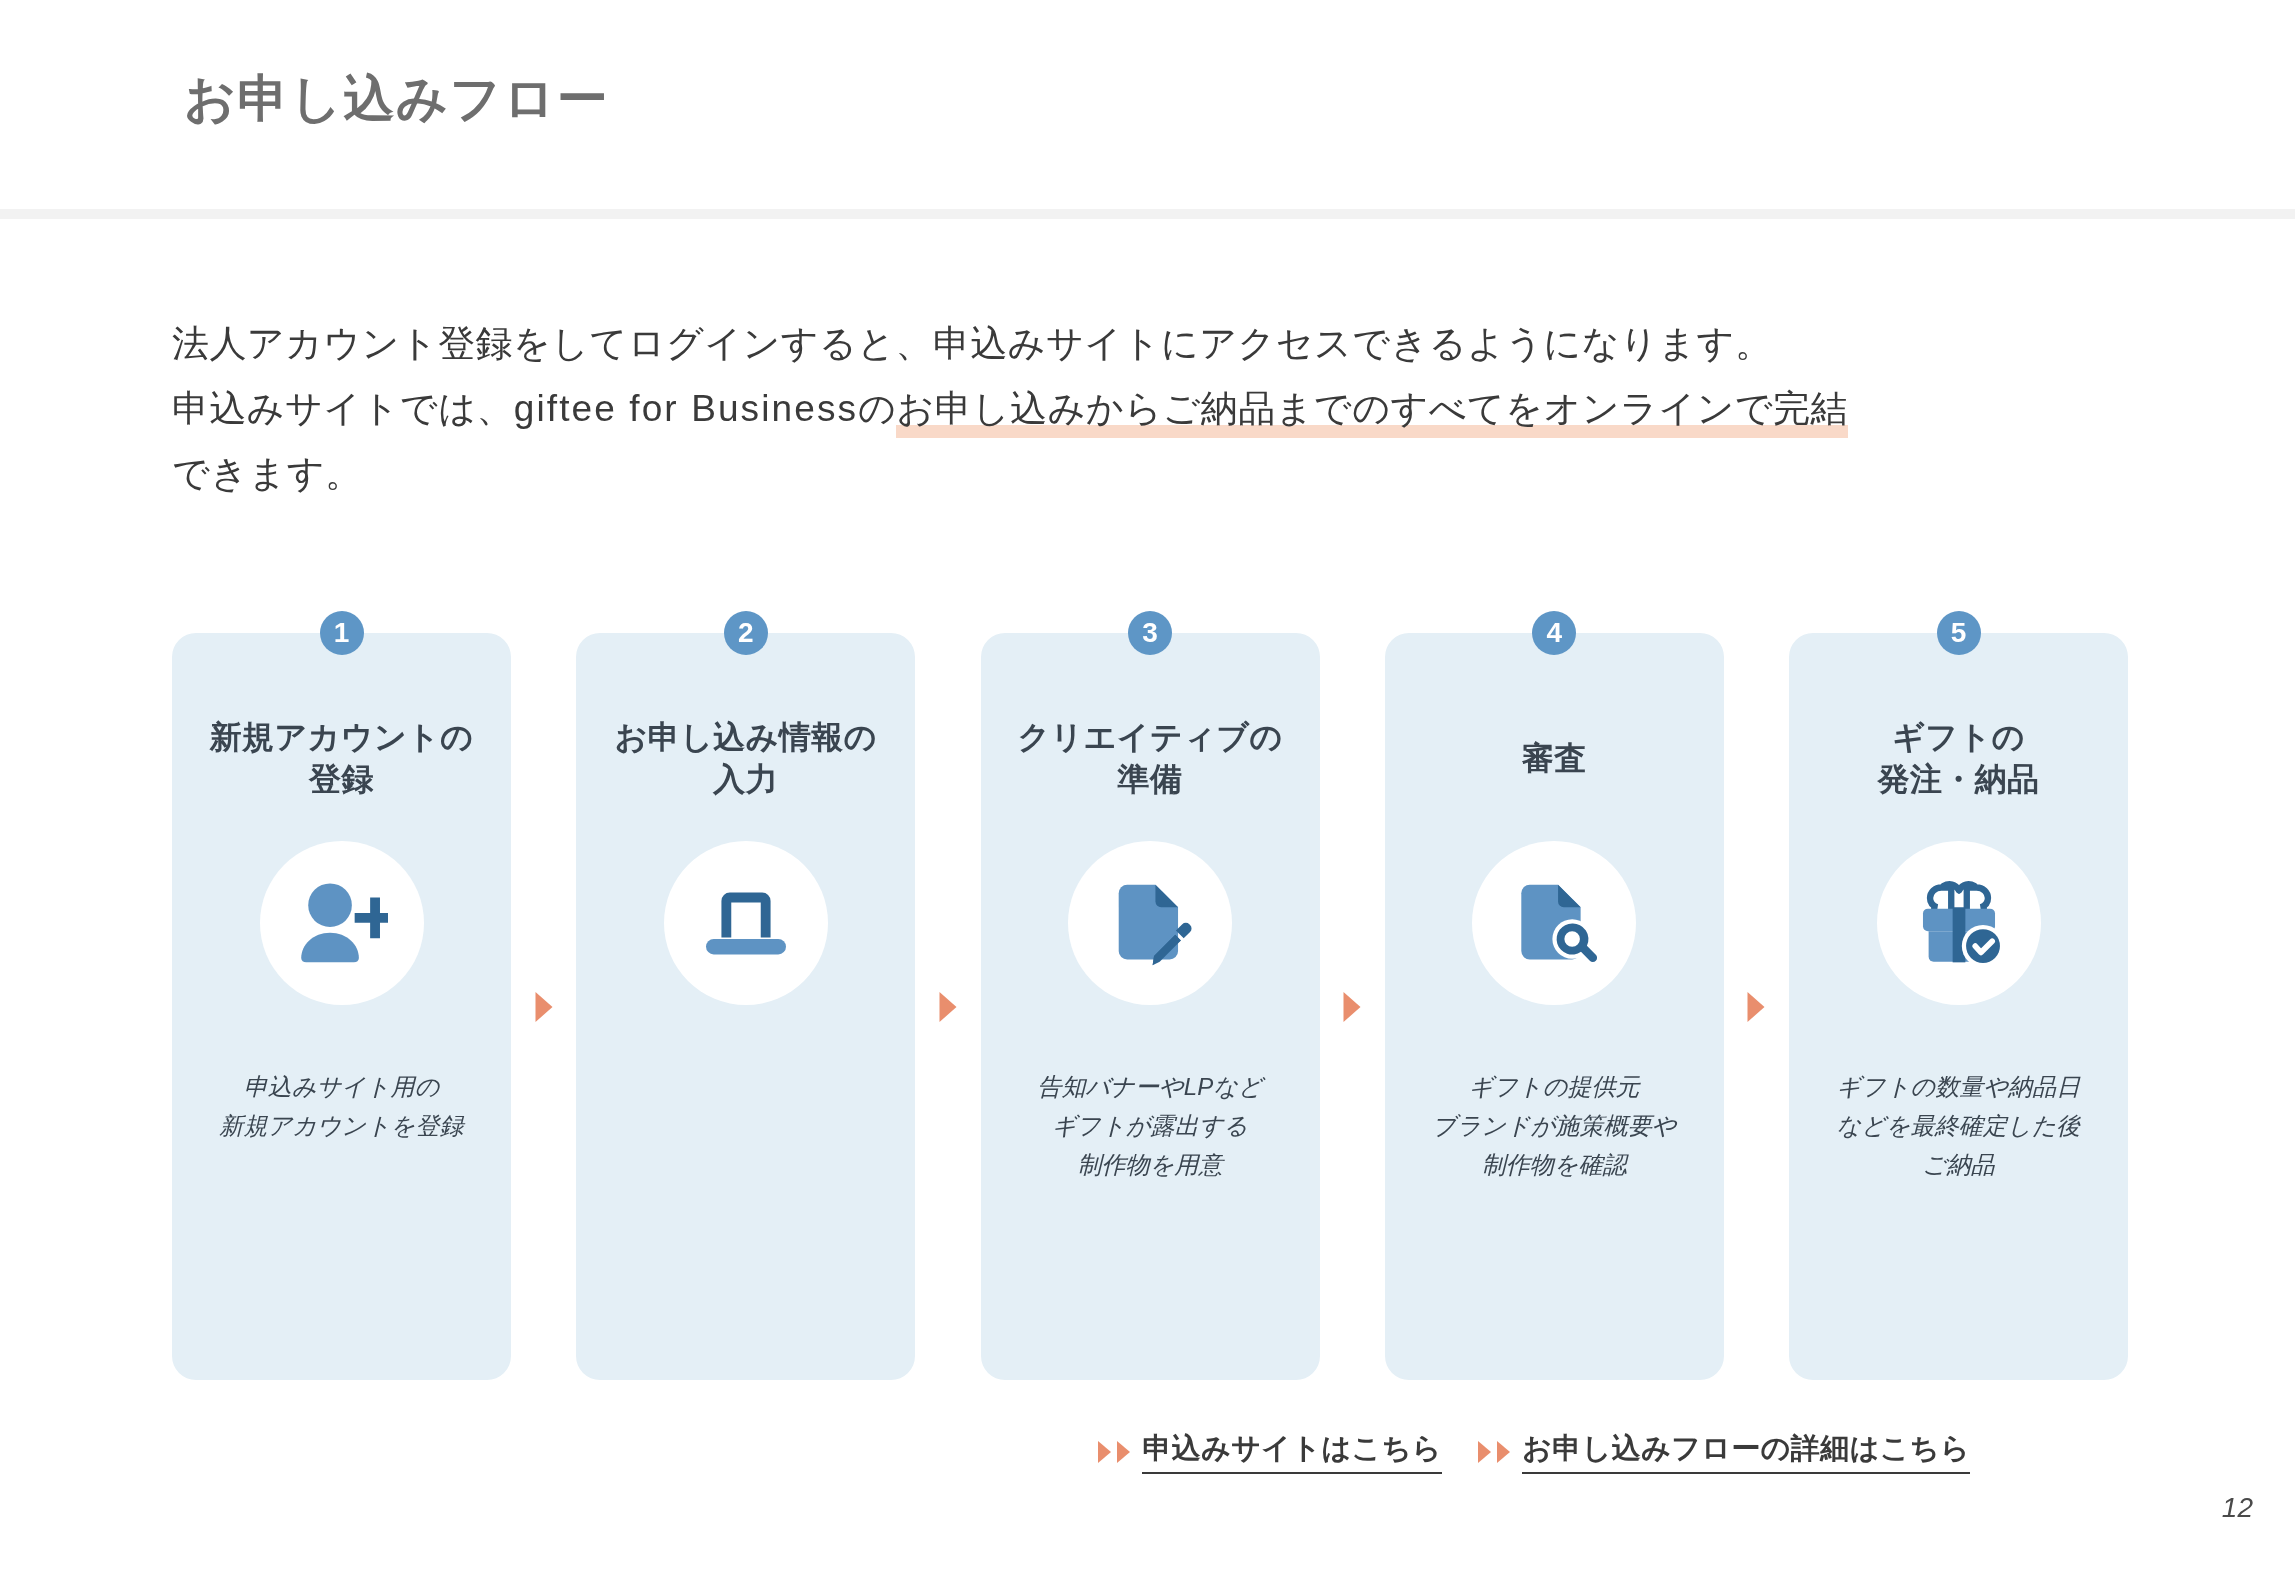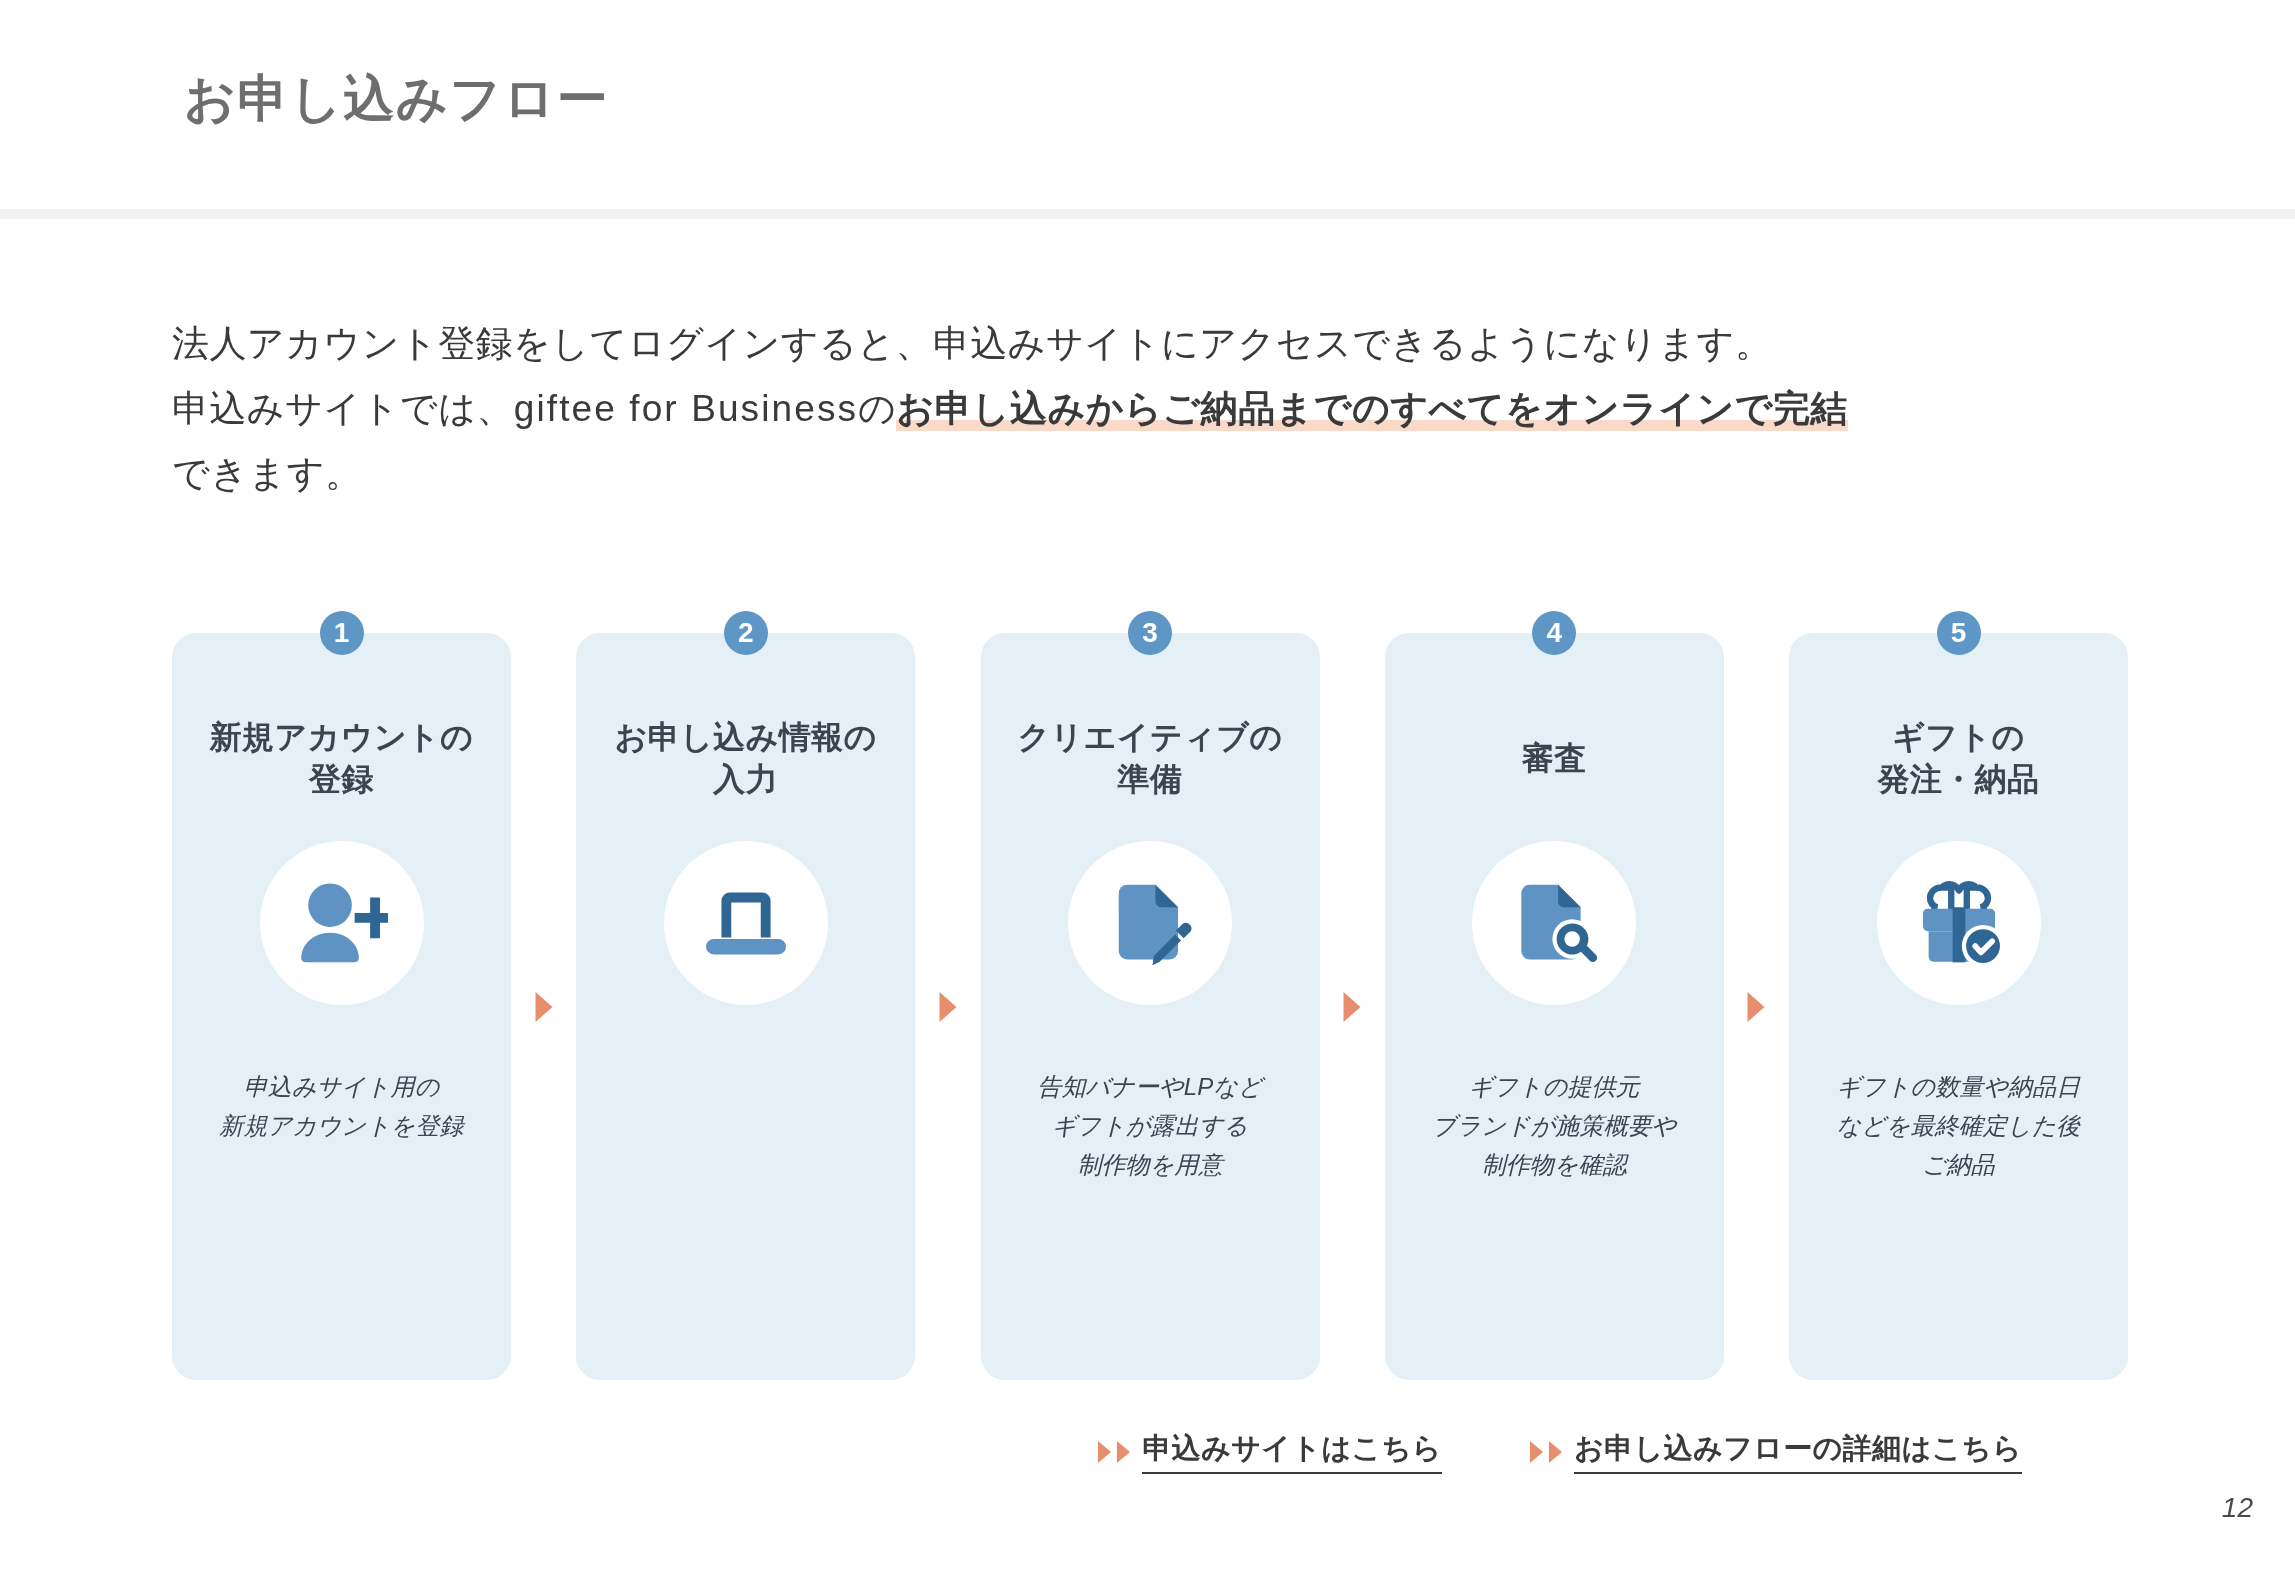--- a/index.html
+++ b/index.html
@@ -52,23 +52,23 @@
     font-size: 37px;
     line-height: 65px;
     color: #3a3a3a;
     letter-spacing: 0.4px;
   }
   .lead .latin {
     font-family: Liberation Sans, sans-serif;
     letter-spacing: 2.1px;
   }
   .lead .hl {
-    font-weight: 700;
+    font-weight: 400;
     background: linear-gradient(to top, #f9d9c8 0%, #f9d9c8 26%, rgba(249,217,200,0) 26%);
-    padding-bottom: 2px;
+    padding-bottom: 9px;
     text-align: right;
   }
 
   
   .flow {
     position: absolute;
     left: 172px;
     top: 611px;
     width: 1956px;
     height: 770px;
@@ -167,21 +167,21 @@
 
   
   .links {
     position: absolute;
     left: 1098px;
     top: 1427px;
     width: 1031px;
     height: 49px;
     display: flex;
     align-items: center;
-    gap: 88px;
+    gap: 36px;
   }
   .link {
     display: flex;
     align-items: center;
     gap: 12.7px;
     cursor: pointer;
   }
   .link .tris {
     display: flex;
     gap: 5.7px;

